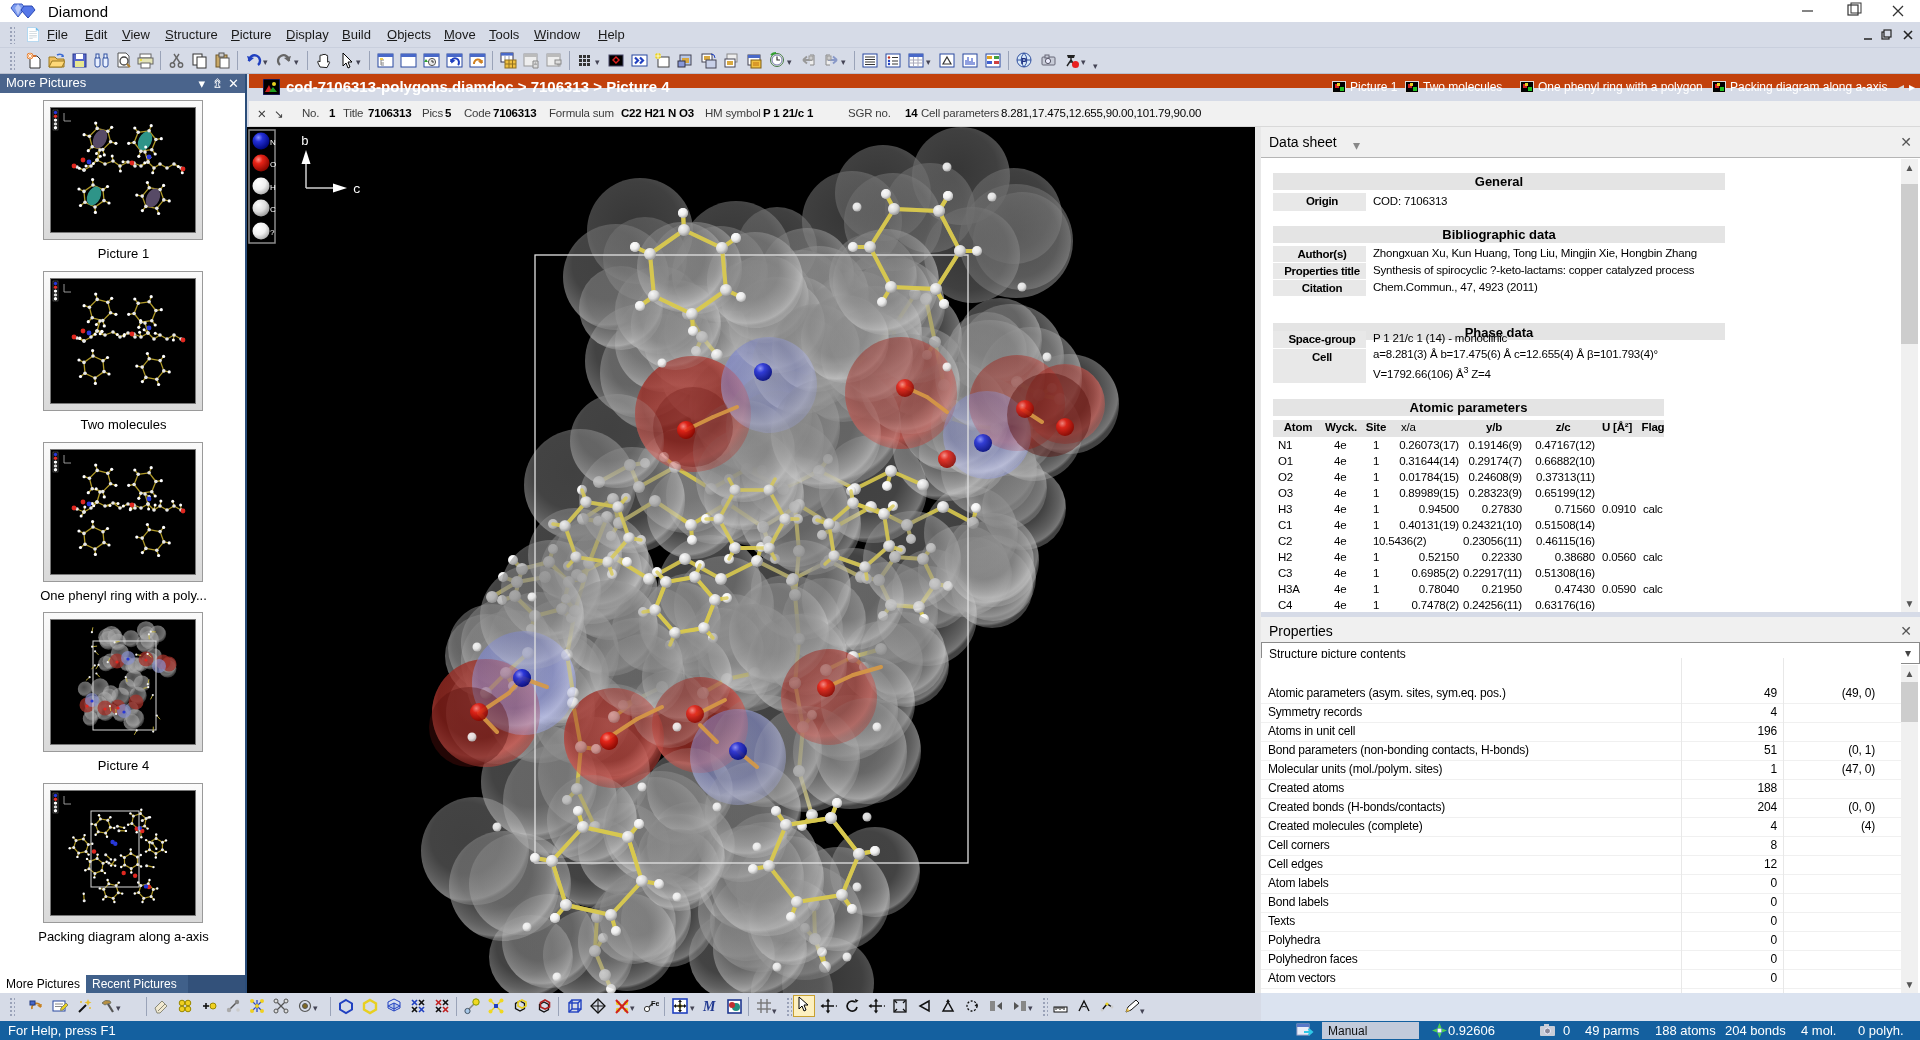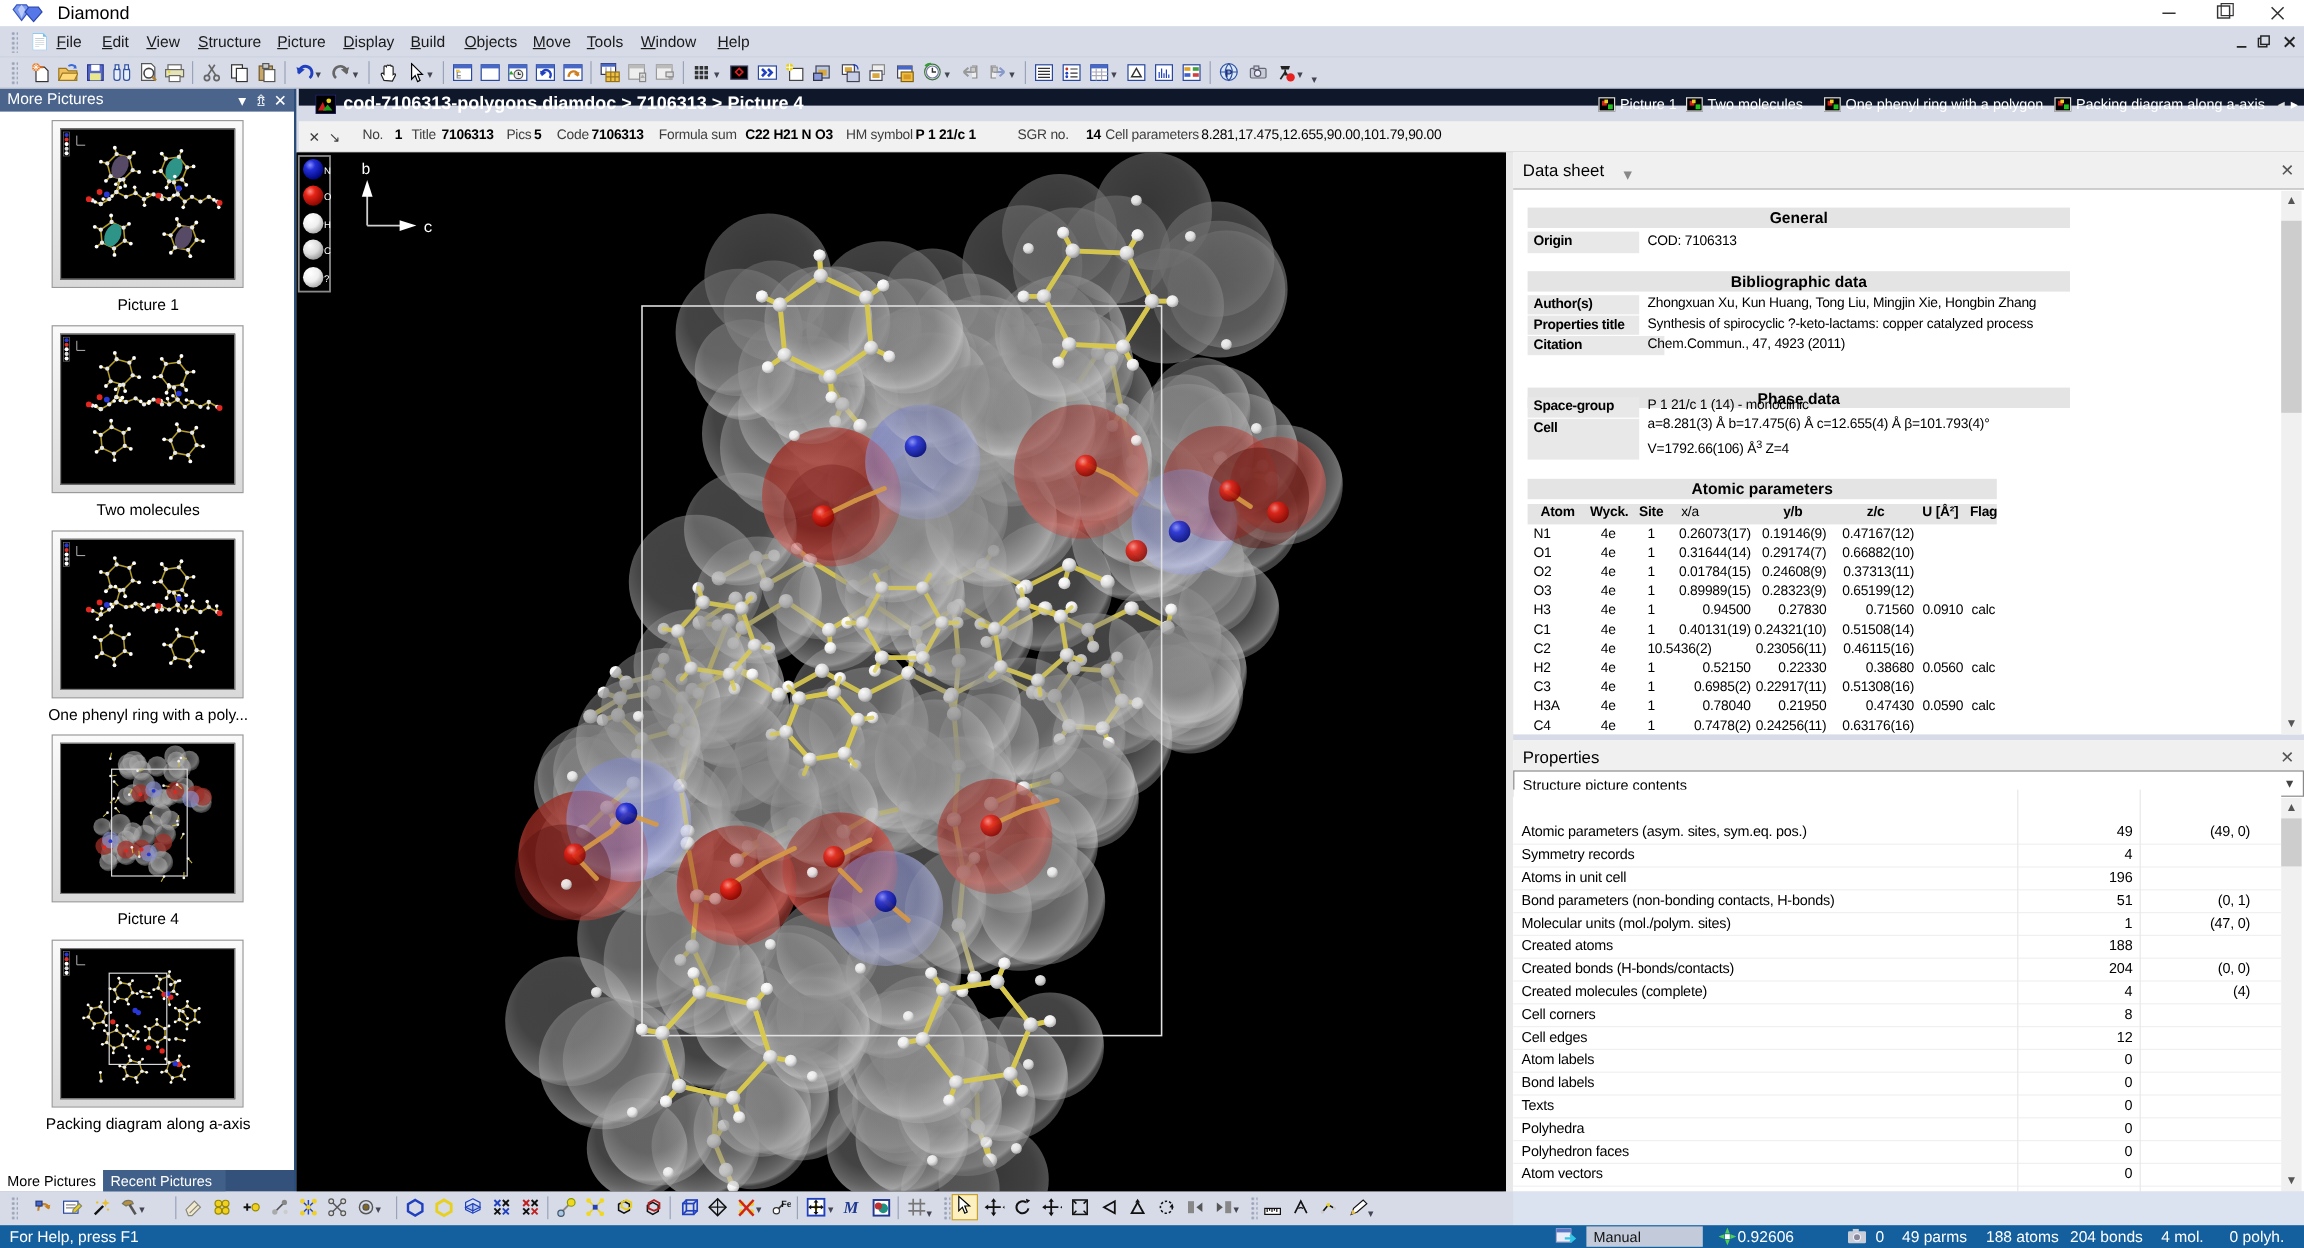--- a/index.html
+++ b/index.html
@@ -24,39 +24,39 @@
 
 #leftdock { left:0; top:74px; width:247px; height:919px; background:#ffffff; border-right:2px solid #2b4d79; }
 #ldhead { position:absolute; left:0; top:0; width:245px; height:19px; background:#4a648c; color:#fff; font-size:13px; padding:1px 0 0 6px; }
 .thumbcard { position:absolute; left:43px; width:160px; height:140px; background:linear-gradient(180deg,#fafafa,#d9d9d9); border:1px solid #9a9a9a; }
 .thumbimg { position:absolute; left:6px; top:6px; width:146px; height:126px; background:#000; border:1px solid #777; }
 .thumblabel { position:absolute; left:0; width:247px; text-align:center; font-size:13px; color:#000; }
 #ldtabs { position:absolute; left:0; top:901px; width:245px; height:18px; background:#33517a; }
 .ldtab { position:absolute; top:0; height:18px; font-size:12px; padding:2px 0 0 6px; white-space:nowrap; overflow:hidden; }
 
 
-#crumbbar { left:249px; top:74px; width:1671px; height:14px; background:#0f172a; color:#fff; }
+#crumbbar { left:249px; top:74px; width:1671px; height:14px; background:#c2410c; color:#fff; }
 #crumbbar b { font-size:15px; }
 .pictab { position:absolute; top:6px; font-size:12px; color:#fff; }
 
 
 #infobar { left:249px; top:101px; width:1671px; height:26px; background:#f1f1f1; border-bottom:1px solid #d9d9d9; font-size:11.5px; color:#3d3d3d; letter-spacing:-0.2px; }
 #infobar span { position:absolute; top:6px; white-space:nowrap; }
 
 
 #viewport { left:247px; top:127px; width:1008px; height:866px; background:#000; overflow:hidden; }
 
 
 #rightsplit { left:1255px; top:127px; width:6px; height:866px; background:#e8e8e8; }
 #datasheet { left:1261px; top:127px; width:659px; height:485px; background:#fff; }
 #dshead { position:absolute; left:0; top:0; width:659px; height:31px; background:#f0f0f0; border-bottom:1px solid #b5b5b5; font-size:14px; color:#000; }
 #propsheet { left:1261px; top:617px; width:659px; height:376px; background:#fff; }
 .panelx { position:absolute; font-size:14px; color:#555; }
 .hdrbar { position:absolute; left:12px; background:#e4e4e4; text-align:center; font-weight:bold; font-size:13px; color:#000; }
-.lblcell { position:absolute; left:12px; background:#e8e8e8; font-weight:bold; font-size:11.5px; color:#000; padding-left:5px; letter-spacing:-0.3px; white-space:nowrap; }
+.lblcell { position:absolute; left:12px; background:#e8e8e8; font-weight:bold; font-size:11.5px; color:#000; padding-left:5px; letter-spacing:-0.3px; white-space:nowrap;text-align:center; }
 .valtext { position:absolute; font-size:11.5px; color:#000; white-space:nowrap; letter-spacing:-0.2px; }
 .scroll { position:absolute; width:17px; background:#f0f0f0; }
 .sthumb { position:absolute; left:0; width:17px; background:#cdcdcd; }
 .sarr { position:absolute; left:0; width:17px; height:17px; color:#555; font-size:10px; text-align:center; line-height:17px; }
 
 
 #bottombar { left:0; top:993px; width:1920px; height:28px; background:#d6dbe7; }
 #bottombar .blue { position:absolute; left:1261px; top:0; width:659px; height:28px; background:#dbe3f0; }
 
 
@@ -2374,21 +2374,21 @@
     </div>
   <div id="dsbody">
 <div class="hdrbar" style="left:12px;top:46px;width:452px;height:17px;padding-top:1px">General</div>
 <div class="lblcell" style="top:66px;width:93px;height:18px;padding-top:2px">Origin</div>
 <div class="valtext" style="left:112px;top:68px">COD: 7106313</div>
 <div class="hdrbar" style="left:12px;top:99px;width:452px;height:17px;padding-top:1px">Bibliographic data</div>
 <div class="lblcell" style="top:119px;width:93px;height:16px;padding-top:2px">Author(s)</div>
 <div class="valtext" style="left:112px;top:120px">Zhongxuan Xu, Kun Huang, Tong Liu, Mingjin Xie, Hongbin Zhang</div>
 <div class="lblcell" style="top:136px;width:93px;height:16px;padding-top:2px">Properties title</div>
 <div class="valtext" style="left:112px;top:137px">Synthesis of spirocyclic ?-keto-lactams: copper catalyzed process</div>
-<div class="lblcell" style="top:153px;width:114px;height:16px;padding-top:2px">Citation</div>
+<div class="lblcell" style="top:153px;width:93px;height:16px;padding-top:2px">Citation</div>
 <div class="valtext" style="left:112px;top:154px">Chem.Commun., 47, 4923 (2011)</div>
 <div class="hdrbar" style="left:12px;top:196px;width:452px;height:17px;padding-top:2px">Phase data</div>
 <div class="lblcell" style="top:204px;width:93px;height:17px;padding-top:2px">Space-group</div>
 <div class="valtext" style="left:112px;top:205px">P 1 21/c 1 (14) - monoclinic</div>
 <div class="lblcell" style="top:222px;width:93px;height:34px;padding-top:2px">Cell</div>
 <div class="valtext" style="left:112px;top:221px">a=8.281(3) Å b=17.475(6) Å c=12.655(4) Å β=101.793(4)°</div>
 <div class="valtext" style="left:112px;top:238px">V=1792.66(106) Å<sup style="font-size:9px">3</sup> Z=4</div>
 <div class="hdrbar" style="left:12px;top:272px;width:391px;height:17px;padding-top:1px">Atomic parameters</div>
 <div style="position:absolute;left:12px;top:293px;width:391px;height:17px;background:#e4e4e4"></div>
 <div class="valtext" style="left:17px;top:294px;width:40px;font-weight:bold;text-align:center">Atom</div>

